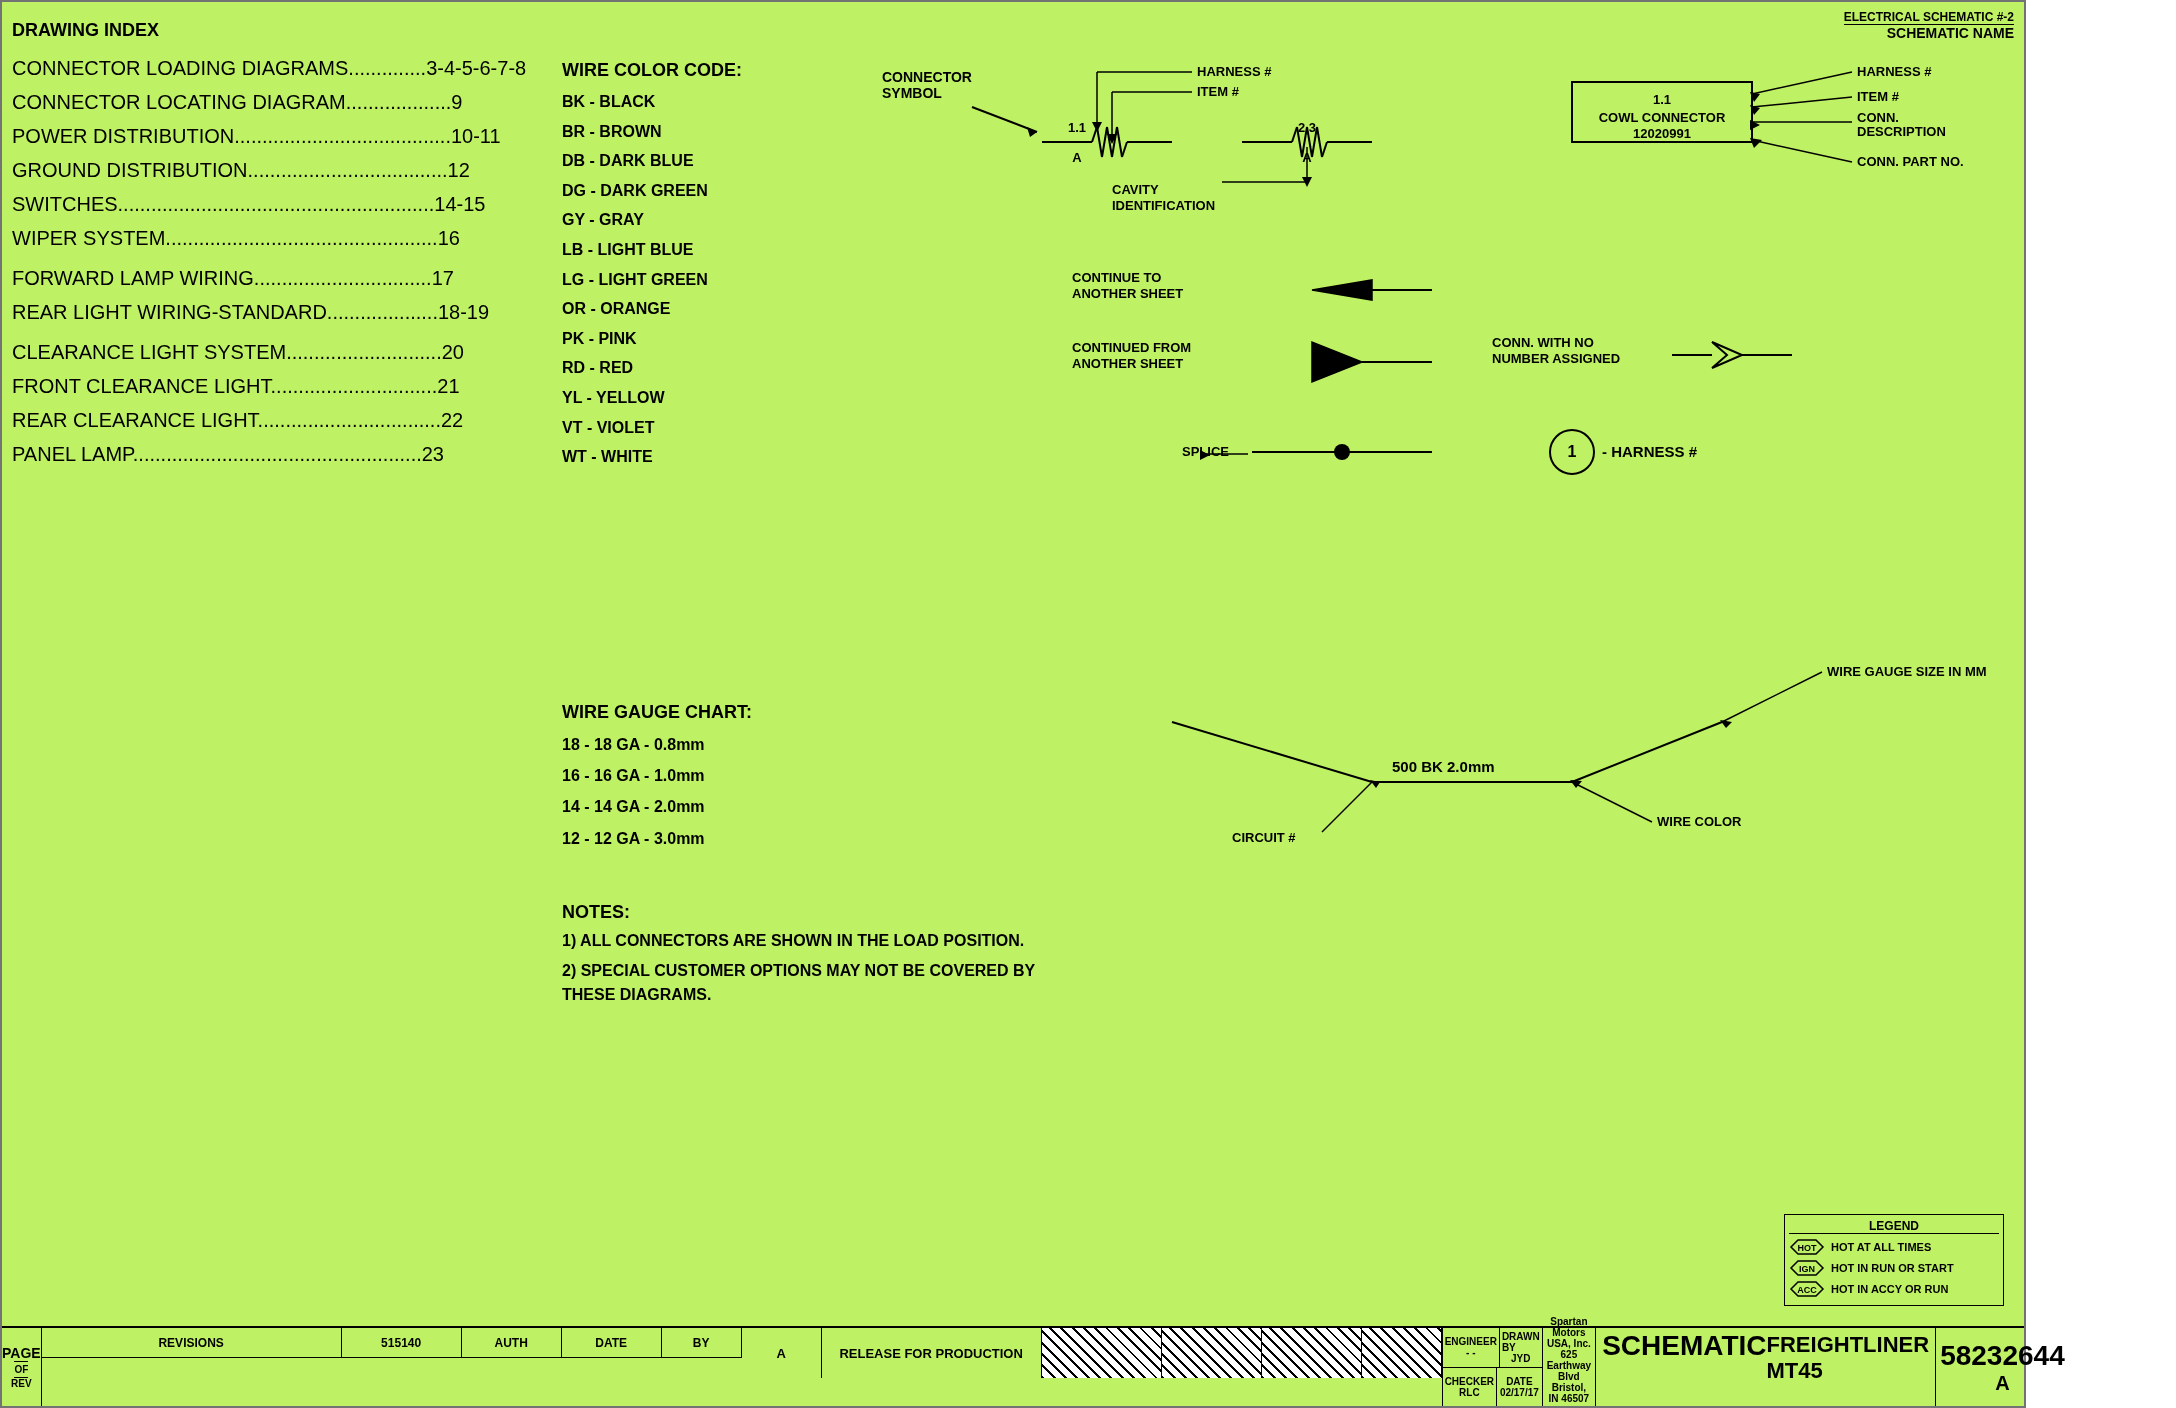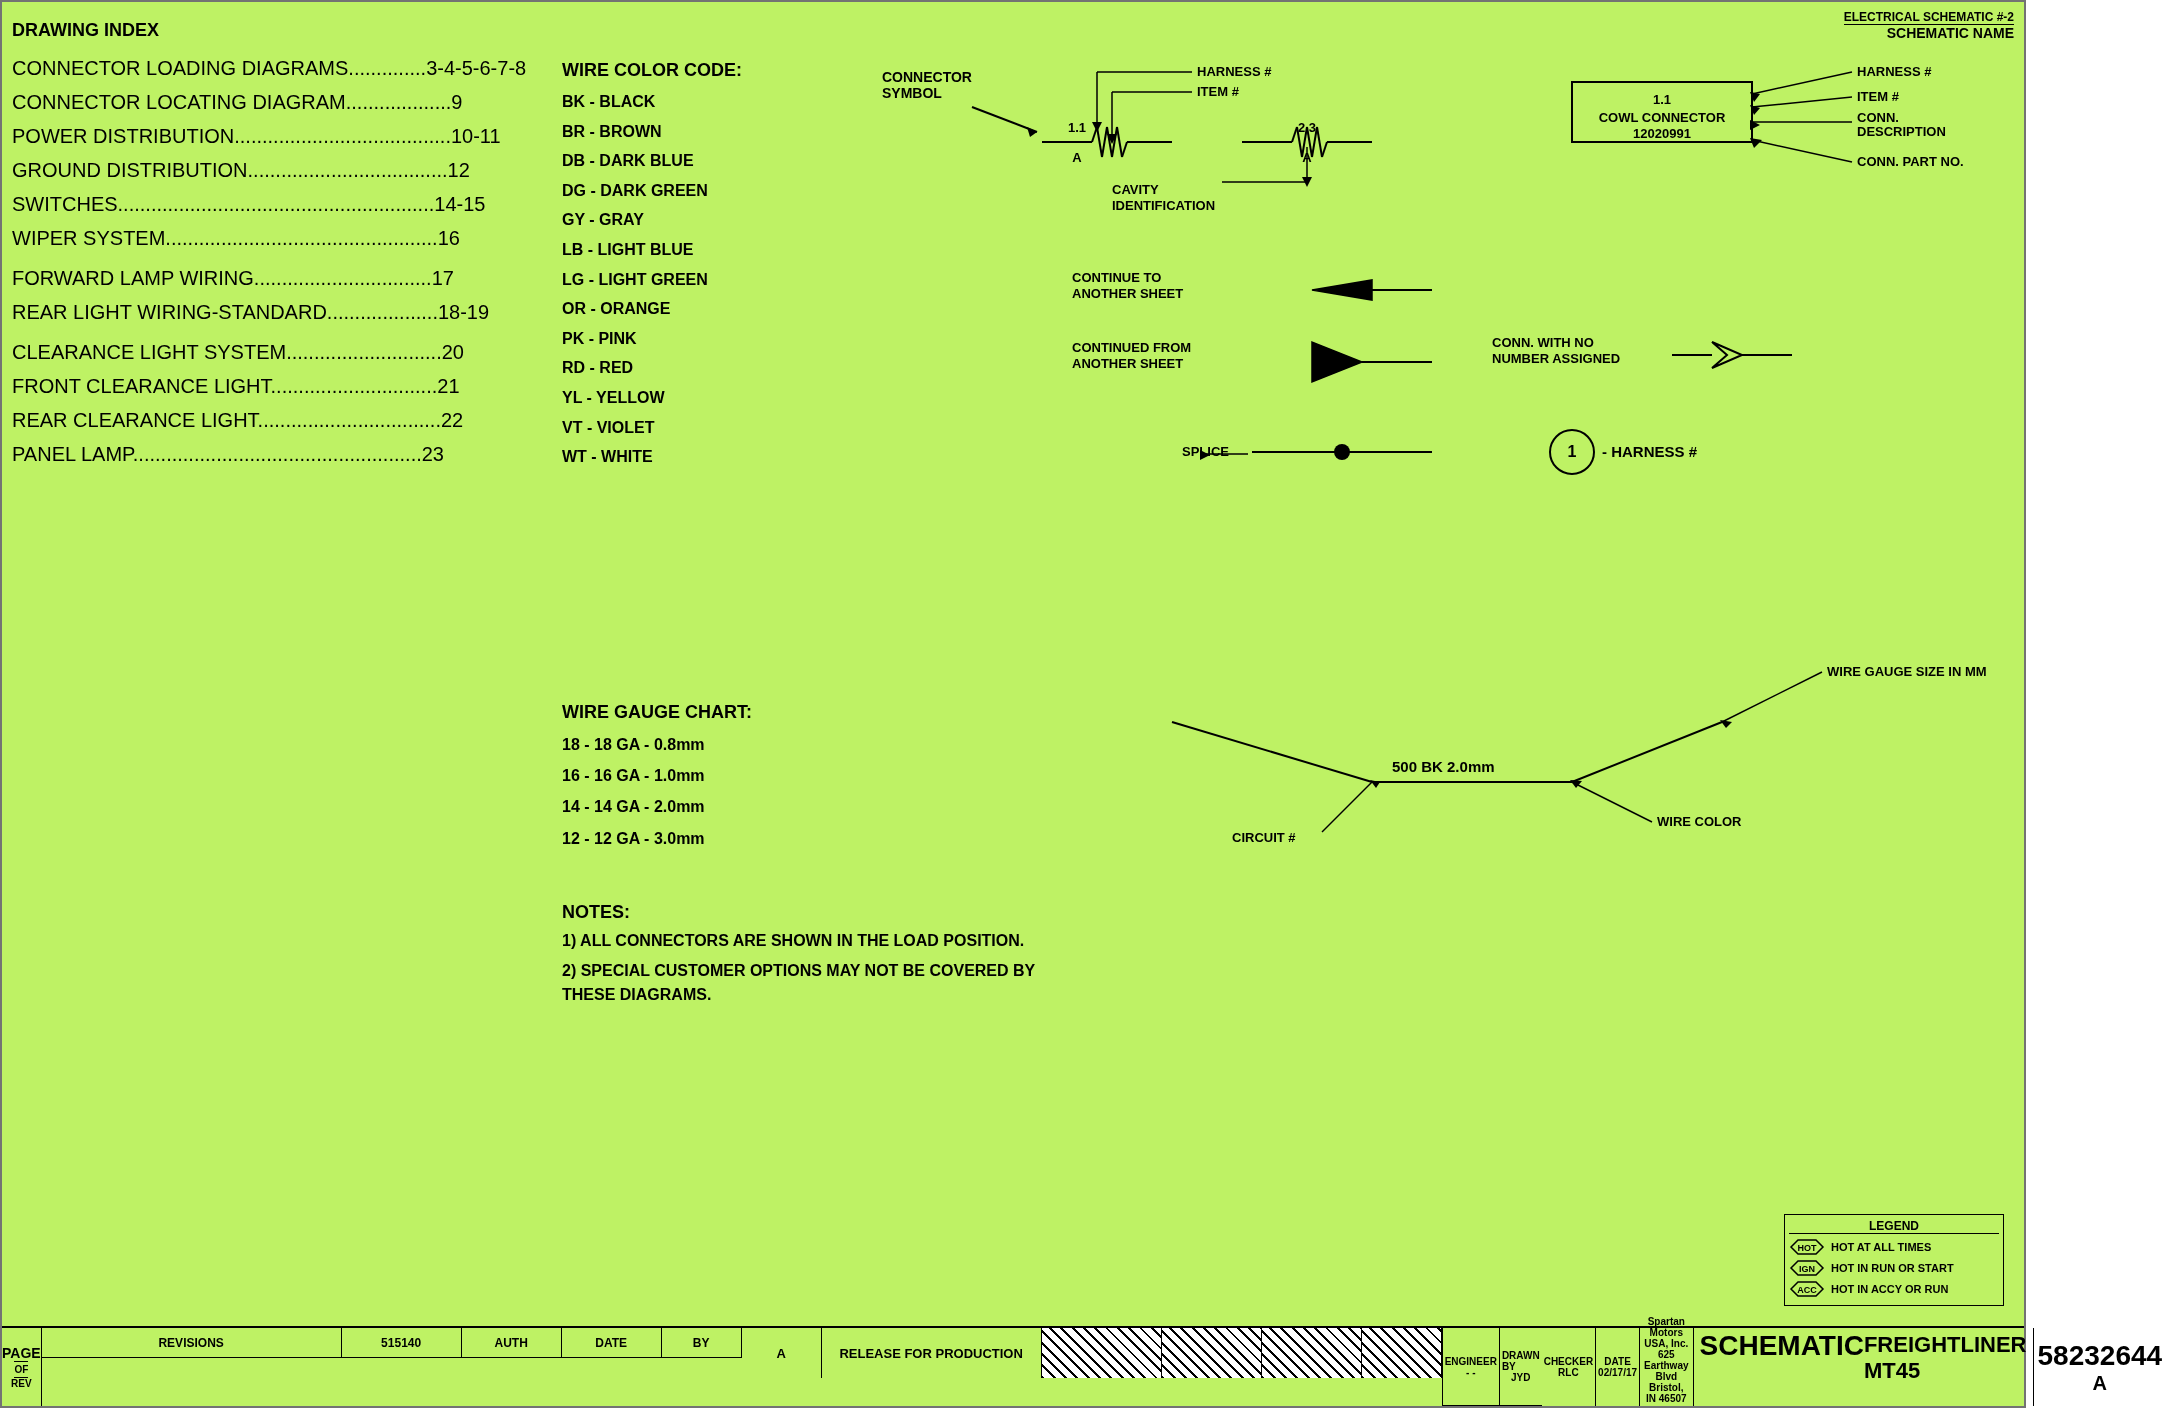--- a/index.html
+++ b/index.html
@@ -496,21 +496,21 @@
       <div class="rev-data">
         <div class="rev-cell" style="width:80px;font-size:13px;">A</div>
         <div class="rev-cell" style="width:220px;font-size:13px;">RELEASE FOR PRODUCTION</div>
         <div class="rev-cell hatched" style="width:120px;"></div>
         <div class="rev-cell hatched" style="width:100px;"></div>
         <div class="rev-cell hatched" style="width:100px;"></div>
         <div class="rev-cell hatched" style="width:80px;"></div>
       </div>
     </div>
 
-    <div style="display:flex;flex-direction:row;width:200px;border-right:1px solid #000;">
+    <div style="display:flex;flex-direction:column;width:200px;border-right:1px solid #000;">
       <div style="display:flex;border-bottom:1px solid #000;flex:1;">
         <div style="flex:1;border-right:1px solid #000;display:flex;flex-direction:column;justify-content:center;align-items:center;font-size:10px;font-weight:bold;padding:2px;">
           <span>ENGINEER</span>
           <span>- -</span>
         </div>
         <div style="flex:1;display:flex;flex-direction:column;justify-content:center;align-items:center;font-size:10px;font-weight:bold;padding:2px;">
           <span>DRAWN BY</span>
           <span>JYD</span>
         </div>
       </div>

